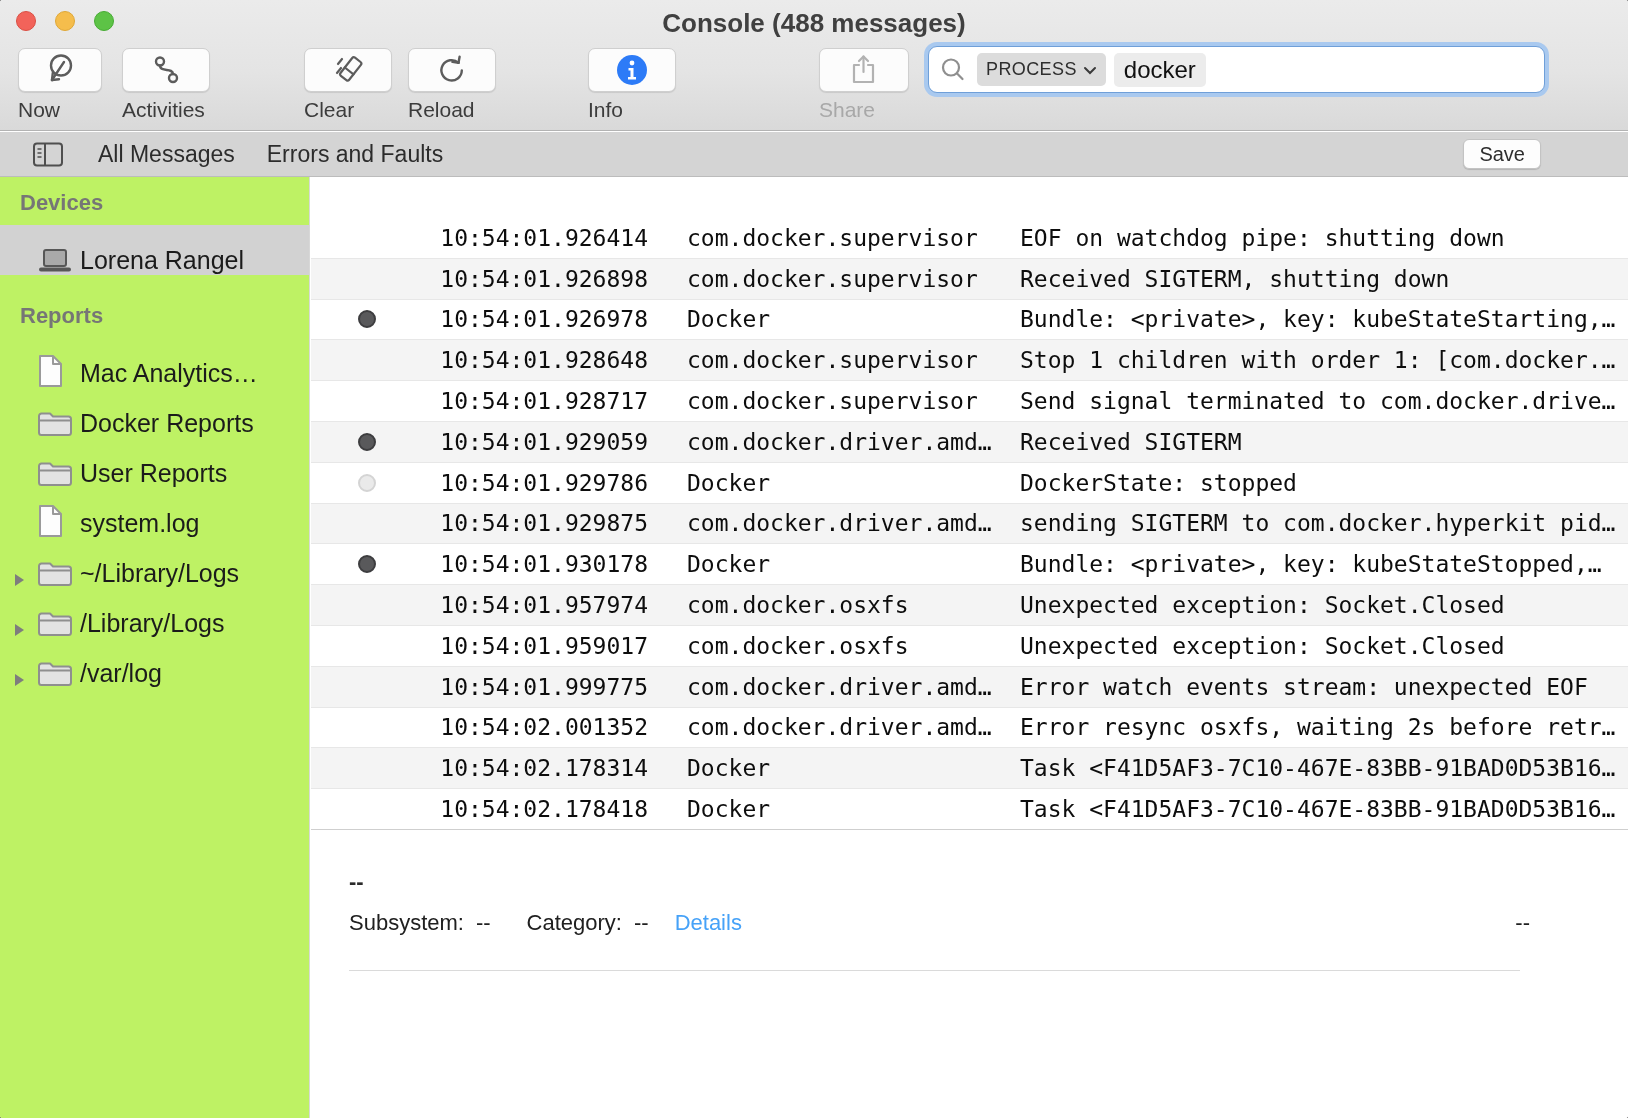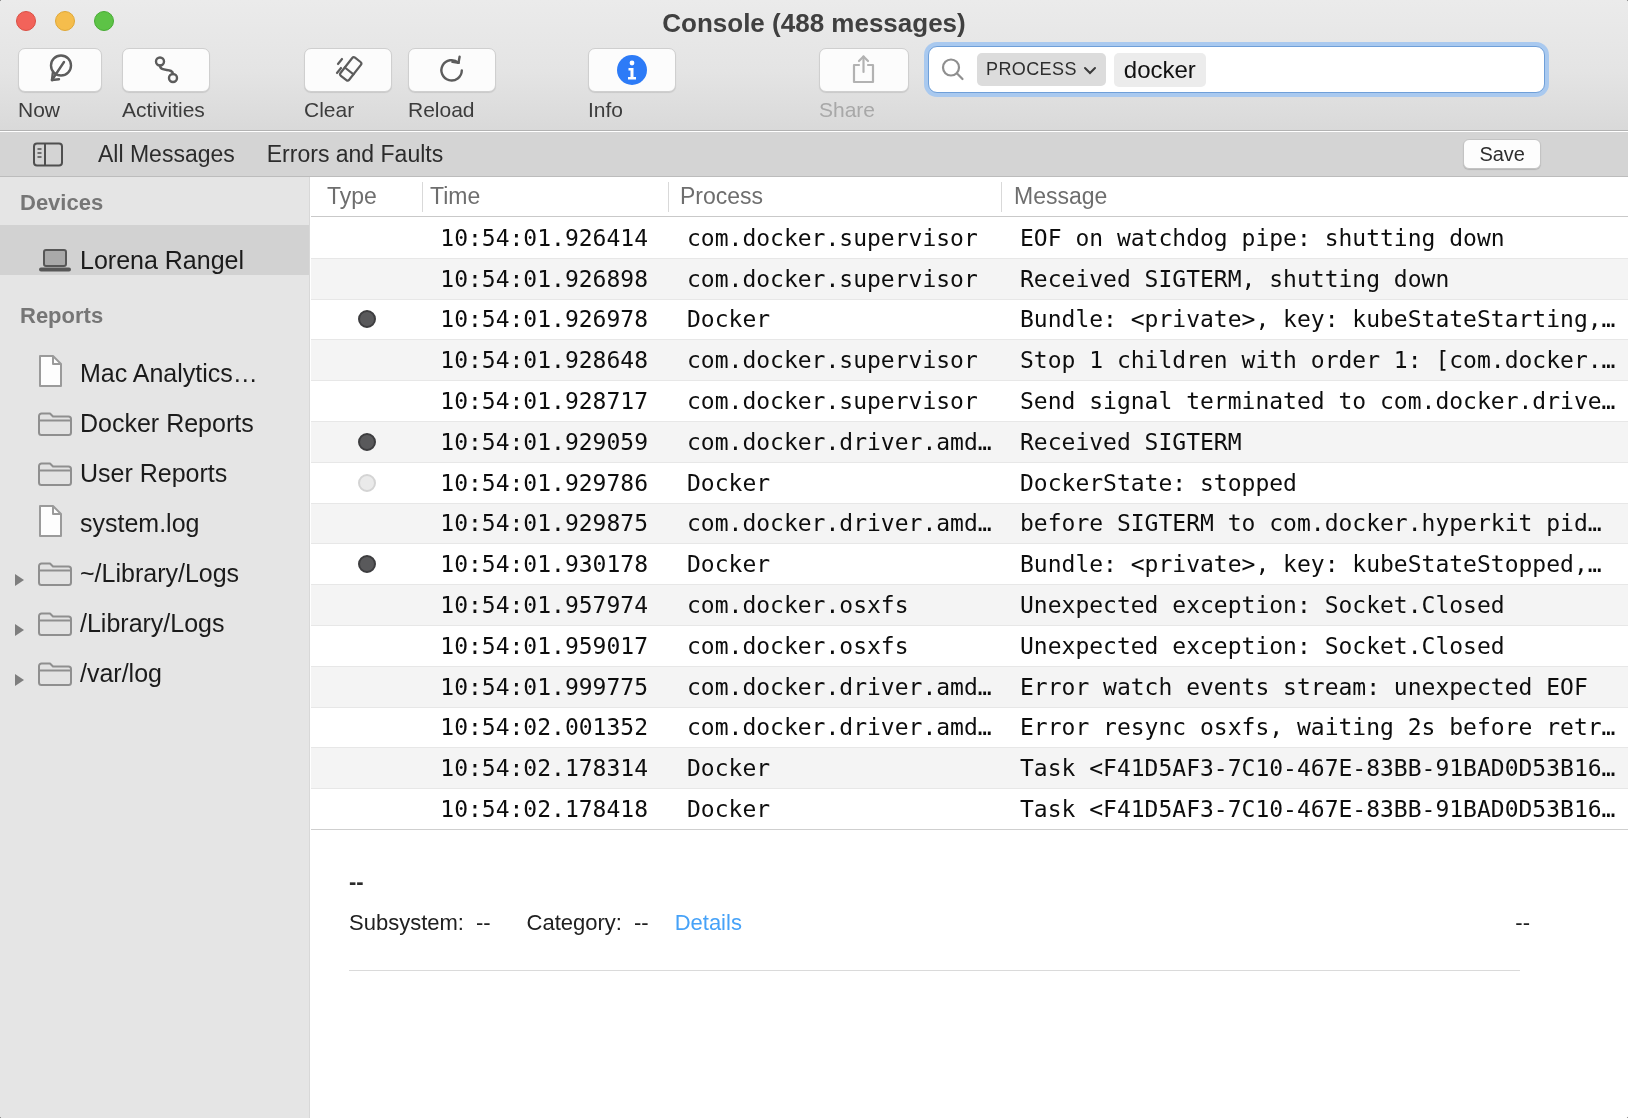--- a/index.html
+++ b/index.html
@@ -41,21 +41,21 @@
     background:#d4d4d4; border-bottom:1px solid #bcbcbc; display:flex; align-items:center; }
   #panel-toggle { margin-left:30px; display:flex; }
   .scope-label { font-size:23px; color:#2c2c2c; margin-left:32px; }
   #save-btn { position:absolute; right:87px; top:7px; height:30px; padding:0 15px;
     background:#fdfdfd; border:1px solid #c3c3c3; border-radius:6px;
     box-shadow:0 1px 1px rgba(0,0,0,.15); font-size:20px; color:#2e2e2e;
     display:flex; align-items:center; }
 
   
   #sidebar { position:absolute; left:0; top:177px; width:310px; bottom:0;
-    background:#e5e5e5; border-right:1px solid #d8d8d8; overflow:hidden; }
+    background:#bef264; border-right:1px solid #d8d8d8; overflow:hidden; }
   .sb-section-title { margin:13px 0 11px 20px; height:24px; font-size:22px; font-weight:700; color:#767676; }
   .sb-section + .sb-section .sb-section-title { margin-top:28px; }
   .sb-item { height:50px; display:flex; align-items:flex-end; padding-left:12px; }
   .sb-item.selected { background:#d2d2d2; }
   .sb-tri { width:24px; display:flex; align-items:center; }
   .sb-ico { width:44px; display:flex; align-items:center; }
   .sb-label { font-size:25px; color:#1b1b1b; white-space:nowrap; }
 
   
   #main { position:absolute; left:311px; top:177px; right:0; bottom:0; background:#fff; }
@@ -371,29 +371,20 @@
       </span>
     </span>
     <span class="sb-label">/var/log</span>
   </div>
 </div>
   </div>
 </div>
   </div>
 
   <div id="main">
-    <div id="thead">
-      <span class="th" id="th-type">Type</span>
-      <span class="th" id="th-time">Time</span>
-      <span class="th" id="th-process">Process</span>
-      <span class="th" id="th-message">Message</span>
-      <span class="th-div" id="div1"></span>
-      <span class="th-div" id="div2"></span>
-      <span class="th-div" id="div3"></span>
-    </div>
 
     <div id="log-rows">
   <div class="log-row">
     <span class="c-type"></span>
     <span class="c-time">10:54:01.926414</span>
     <span class="c-process">com.docker.supervisor</span>
     <span class="c-message">EOF on watchdog pipe: shutting down</span>
   </div>
 
   <div class="log-row alt">
@@ -441,21 +432,21 @@
           </span>
     <span class="c-time">10:54:01.929786</span>
     <span class="c-process">Docker</span>
     <span class="c-message">DockerState: stopped</span>
   </div>
 
   <div class="log-row alt">
     <span class="c-type"></span>
     <span class="c-time">10:54:01.929875</span>
     <span class="c-process">com.docker.driver.amd…</span>
-    <span class="c-message">before SIGTERM to com.docker.hyperkit pid…</span>
+    <span class="c-message">sending SIGTERM to com.docker.hyperkit pid…</span>
   </div>
 
   <div class="log-row">
     <span class="c-type">
             <span class="dot dark"></span>
           </span>
     <span class="c-time">10:54:01.930178</span>
     <span class="c-process">Docker</span>
     <span class="c-message">Bundle: &lt;private&gt;, key: kubeStateStopped,…</span>
   </div>

